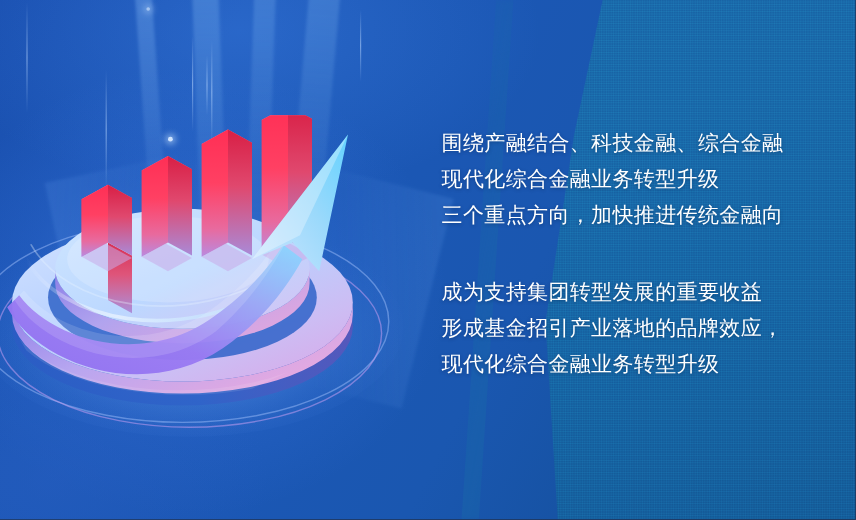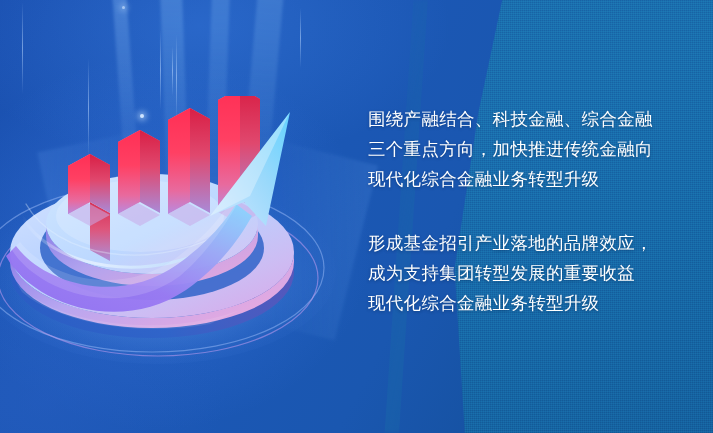--- a/index.html
+++ b/index.html
@@ -247,24 +247,24 @@
       </g>
 
       <path d="M16,186 A142,66 0 0 0 240,214 L210,228 A150,70 0 0 1 22,196 Z" fill="#ffffff" opacity=".10"></path>
     </g>
     </svg>
 
   <div class="text-col">
 
     <div class="para first">
       <span class="ln">围绕产融结合、科技金融、综合金融</span>
+      <span class="ln">现代化综合金融业务转型升级</span>
       <span class="ln">三个重点方向，加快推进传统金融向</span>
+    </div>
+
+    <div class="para second">
+      <span class="ln">成为支持集团转型发展的重要收益</span>
+      <span class="ln">形成基金招引产业落地的品牌效应，</span>
       <span class="ln">现代化综合金融业务转型升级</span>
     </div>
 
-    <div class="para second">
-      <span class="ln">形成基金招引产业落地的品牌效应，</span>
-      <span class="ln">成为支持集团转型发展的重要收益</span>
-      <span class="ln">现代化综合金融业务转型升级</span>
-    </div>
-
   </div>
 </div>
 
 </body></html>

